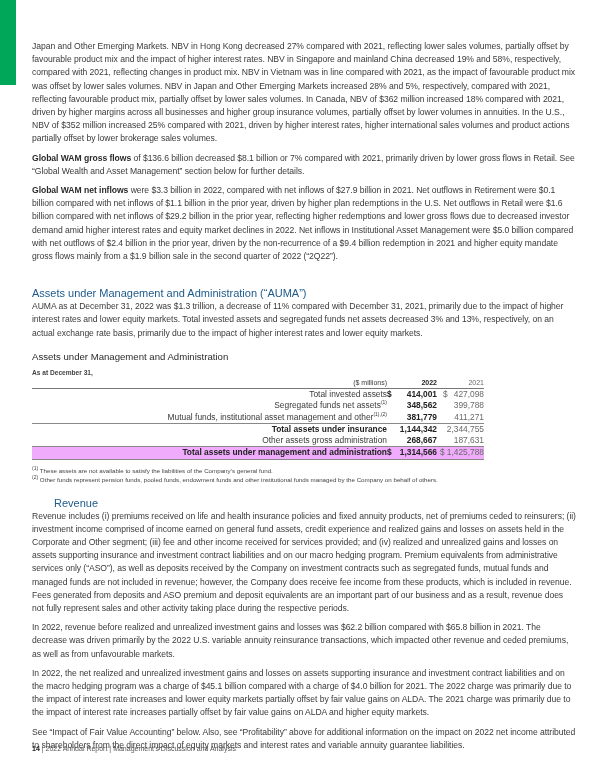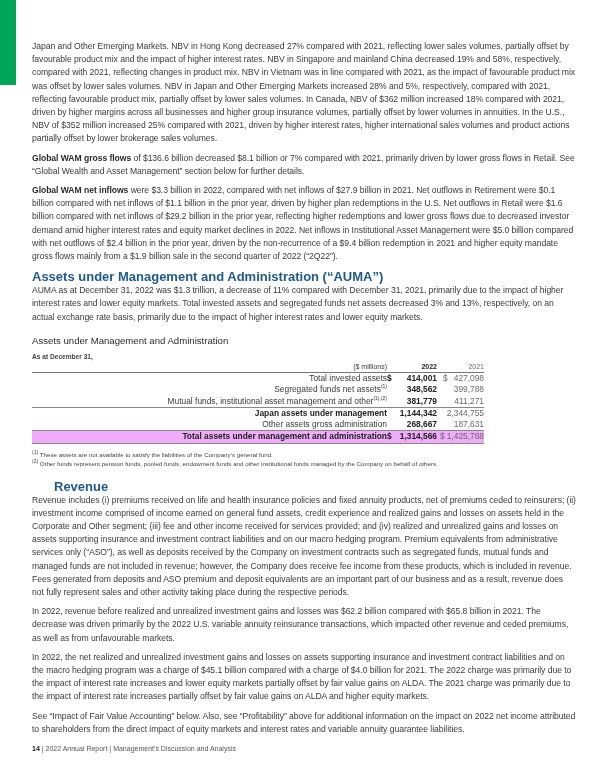--- a/index.html
+++ b/index.html
@@ -2,21 +2,21 @@
 <html><head>
 <meta charset="utf-8">
 <style>
   html, body { margin:0; padding:0; background:#ffffff; }
   body { width:600px; height:781px; position:relative; overflow:hidden;
          font-family:"Liberation Sans", sans-serif; color:#3a3a3a; }
   .green-bar { position:absolute; left:0; top:0; width:16px; height:85px; background:#00a758; }
   .content { position:absolute; left:32px; top:40px; width:545px; }
   p { margin:0 0 6px 0; font-size:8.6px; line-height:13.2px; letter-spacing:-0.05px; }
   p b { font-weight:bold; color:#2b2b2b; }
-  .section-head { color:#1e5a8a; font-weight:bold; font-size:13px; margin:8px 0 1px 0; line-height:12px; }
+  .section-head { color:#1e5a8a; font-weight:normal; font-size:11px; margin:24px 0 1px 0; line-height:12px; }
   .table-title { font-size:9.6px; color:#2b2b2b; margin:11px 0 6px 0; }
   .tbl-head-small { font-size:6.6px; color:#444; line-height:9px; }
   table { width:452px; border-collapse:collapse; font-size:8.4px; }
   td { padding:0; height:11.3px; line-height:11px; white-space:nowrap; }
   td.lab { width:355px;text-align:right; }
   td.c22 { width:50px; text-align:right; font-weight:bold; color:#222; }
   td.c21 { width:47px; text-align:right; color:#6a6a6a; }
   tr.hdr td { height:10px; border-bottom:1.5px solid #777; font-size:7px; }
   tr.total td { font-weight:bold; color:#222; border-top:1px solid #888; }
   tr.total td.c21 { font-weight:normal; color:#6a6a6a; }
@@ -59,21 +59,21 @@
       <td class="lab"><span>Segregated funds net assets</span><sup>(1)</sup></td>
       <td class="c22">348,562</td>
       <td class="c21">399,788</td>
     </tr>
     <tr>
       <td class="lab"><span>Mutual funds, institutional asset management and other</span><sup>(1),(2)</sup></td>
       <td class="c22">381,779</td>
       <td class="c21">411,271</td>
     </tr>
     <tr class="total">
-      <td class="lab">Japan assets under management</td>
+      <td class="lab">Total assets under insurance</td>
       <td class="c22">1,144,342</td>
       <td class="c21">2,344,755</td>
     </tr>
     <tr>
       <td class="lab">Other assets gross administration</td>
       <td class="c22">268,667</td>
       <td class="c21">187,631</td>
     </tr>
     <tr class="grand">
       <td class="lab">Total assets under management and administration</td>

